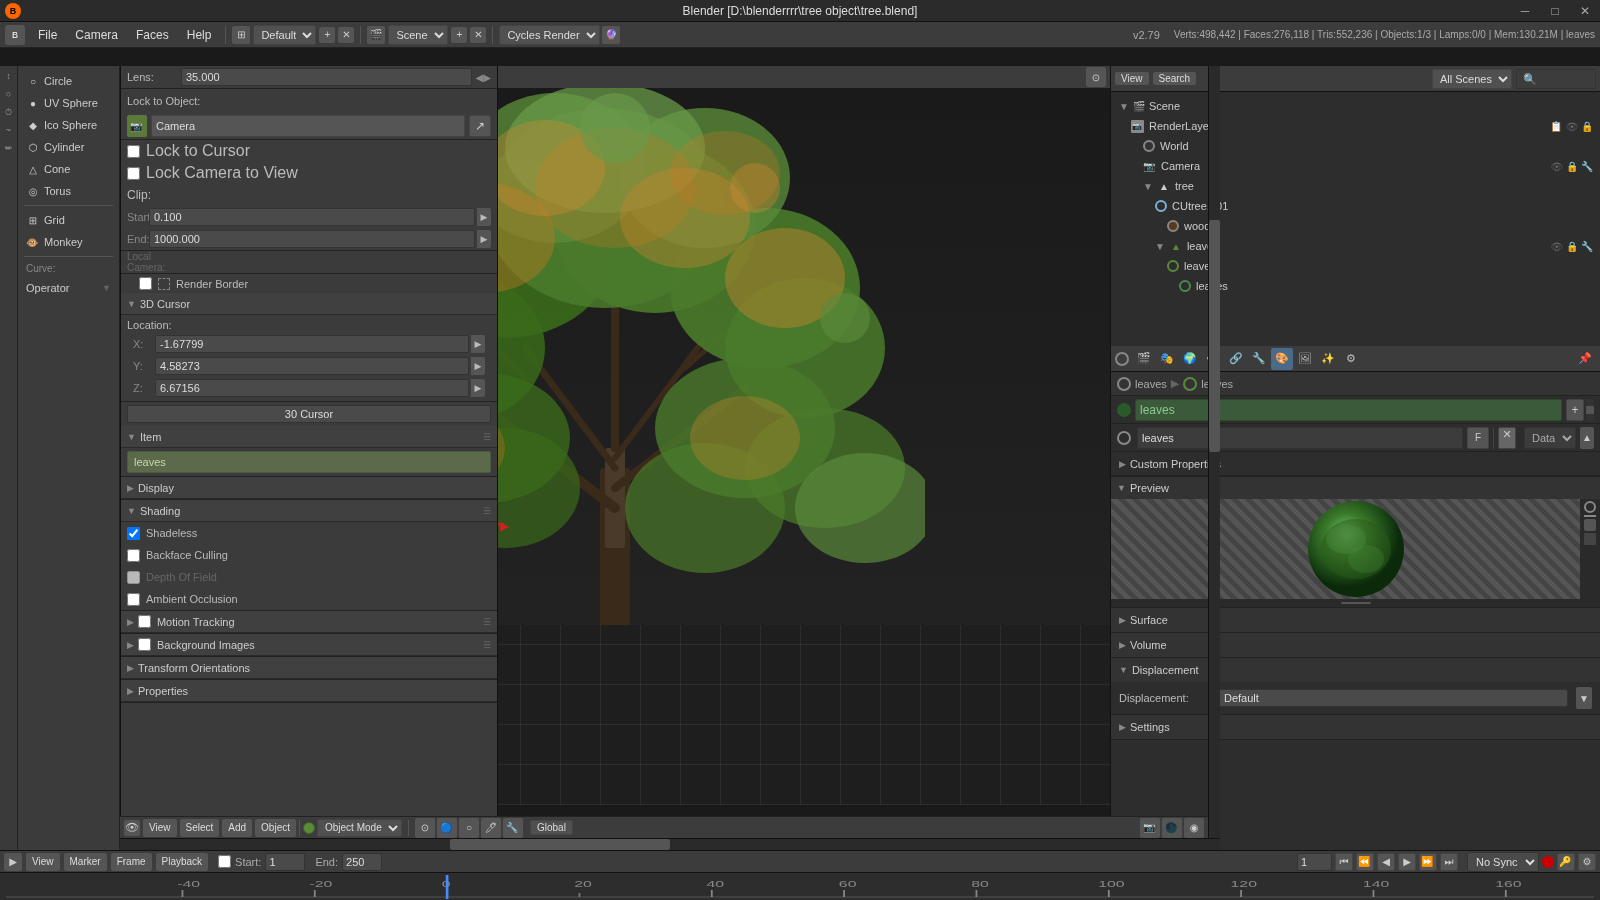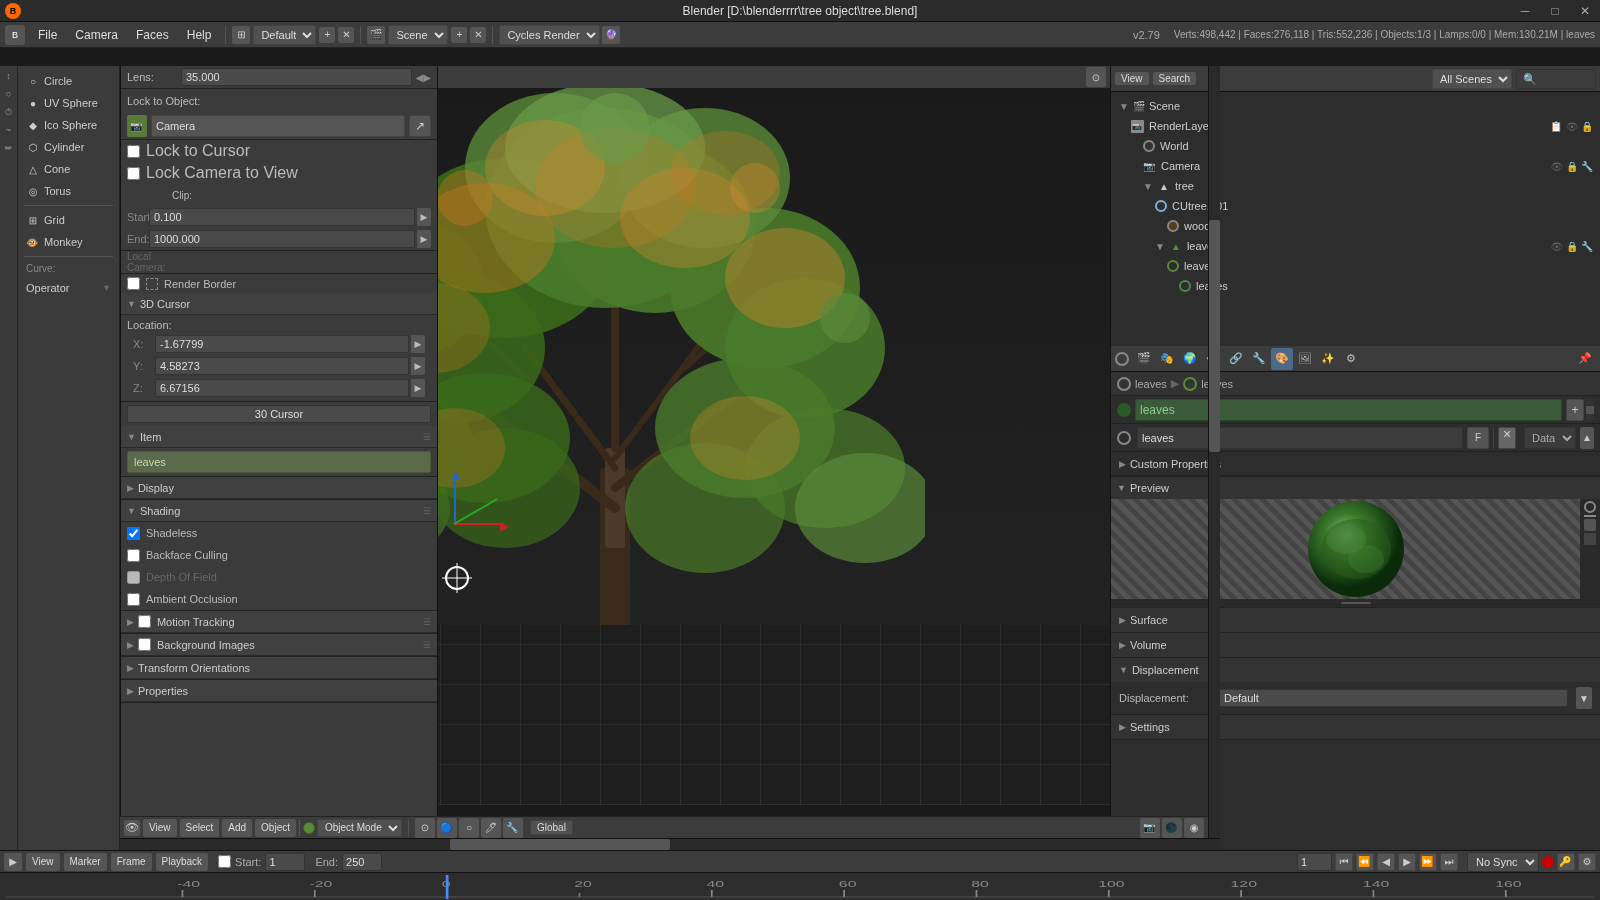--- a/index.html
+++ b/index.html
@@ -285,20 +285,21 @@
     .cursor-section {
       background: #3b3b3b;
     }
 
     
     .render-border-row {
       display: flex;
       align-items: flex-end;
       padding: 3px 6px;
       gap: 6px;
+      margin-left: 12px;
     }
 
     
     #scene-panel {
       position: absolute;
       top: 66px;
       right: 0;
       width: 490px;
       height: 280px;
       background: #2d2d2d;
@@ -1045,21 +1046,21 @@
     <div class="icon-btn" data-name="weight-icon" title="Weight">🔧</div>
   </div>
   <div style="margin-left:4px;font-size:10px;color:#ddd;background:#505050;border:1px solid #444;border-radius:2px;padding:1px 6px;cursor:pointer;" data-name="global-orient-button">Global</div>
   <div style="margin-left:auto;display:flex;gap:2px;" data-name="viewport-right-tools">
     <div class="icon-btn" data-name="camera-view-icon" title="Camera">📷</div>
     <div class="icon-btn" data-name="shading-icon" title="Shading">🌑</div>
     <div class="icon-btn" data-name="render-icon2" title="Render">◉</div>
   </div>
 </div>
 
-<div id="bottom-left-props" data-name="view-properties-panel" style="left:120px;right:490px;width:318px;">
+<div id="bottom-left-props" data-name="view-properties-panel" style="left:120px;right:490px;width:378px;">
 
   <div class="panel-section" data-name="lens-section">
     <div class="lens-row" data-name="lens-row">
       <span class="lens-label" data-name="lens-label">Lens:</span>
       <input class="lens-input" data-name="lens-input" type="text" value="35.000" style="">
       <span class="lens-arrow" data-name="lens-arrow">◀▶</span>
     </div>
   </div>
 
   <div class="panel-section" data-name="lock-to-object-section">
@@ -1078,21 +1079,21 @@
     <label for="lockCursor" class="lock-label" data-name="lock-to-cursor-label">Lock to Cursor</label>
   </div>
 
   <div class="checkbox-row" data-name="lock-camera-to-view-row">
     <input type="checkbox" id="lockCamera" data-name="lock-camera-to-view-checkbox" style="">
     <label for="lockCamera" class="lock-label" data-name="lock-camera-to-view-label">Lock Camera to View</label>
   </div>
 
   <div class="panel-section" data-name="clip-section">
     <div class="field-row" data-name="clip-label-row">
-      <span class="field-label" style="color:#bbb;font-size:10px;margin-left:45px;" data-name="clip-label">Clip:</span>
+      <span class="field-label" style="color:#bbb;font-size:12px;" data-name="clip-label">Clip:</span>
     </div>
     <div class="xyz-field" data-name="clip-start-row">
       <span class="xyz-label" data-name="clip-start-label">Start:</span>
       <input class="xyz-input" data-name="clip-start-input" type="text" value="0.100" style="">
       <button class="xyz-btn" data-name="clip-start-inc">▶</button>
     </div>
     <div class="xyz-field" data-name="clip-end-row">
       <span class="xyz-label" data-name="clip-end-label">End:</span>
       <input class="xyz-input" data-name="clip-end-input" type="text" value="1000.000" style="">
       <button class="xyz-btn" data-name="clip-end-inc">▶</button>

